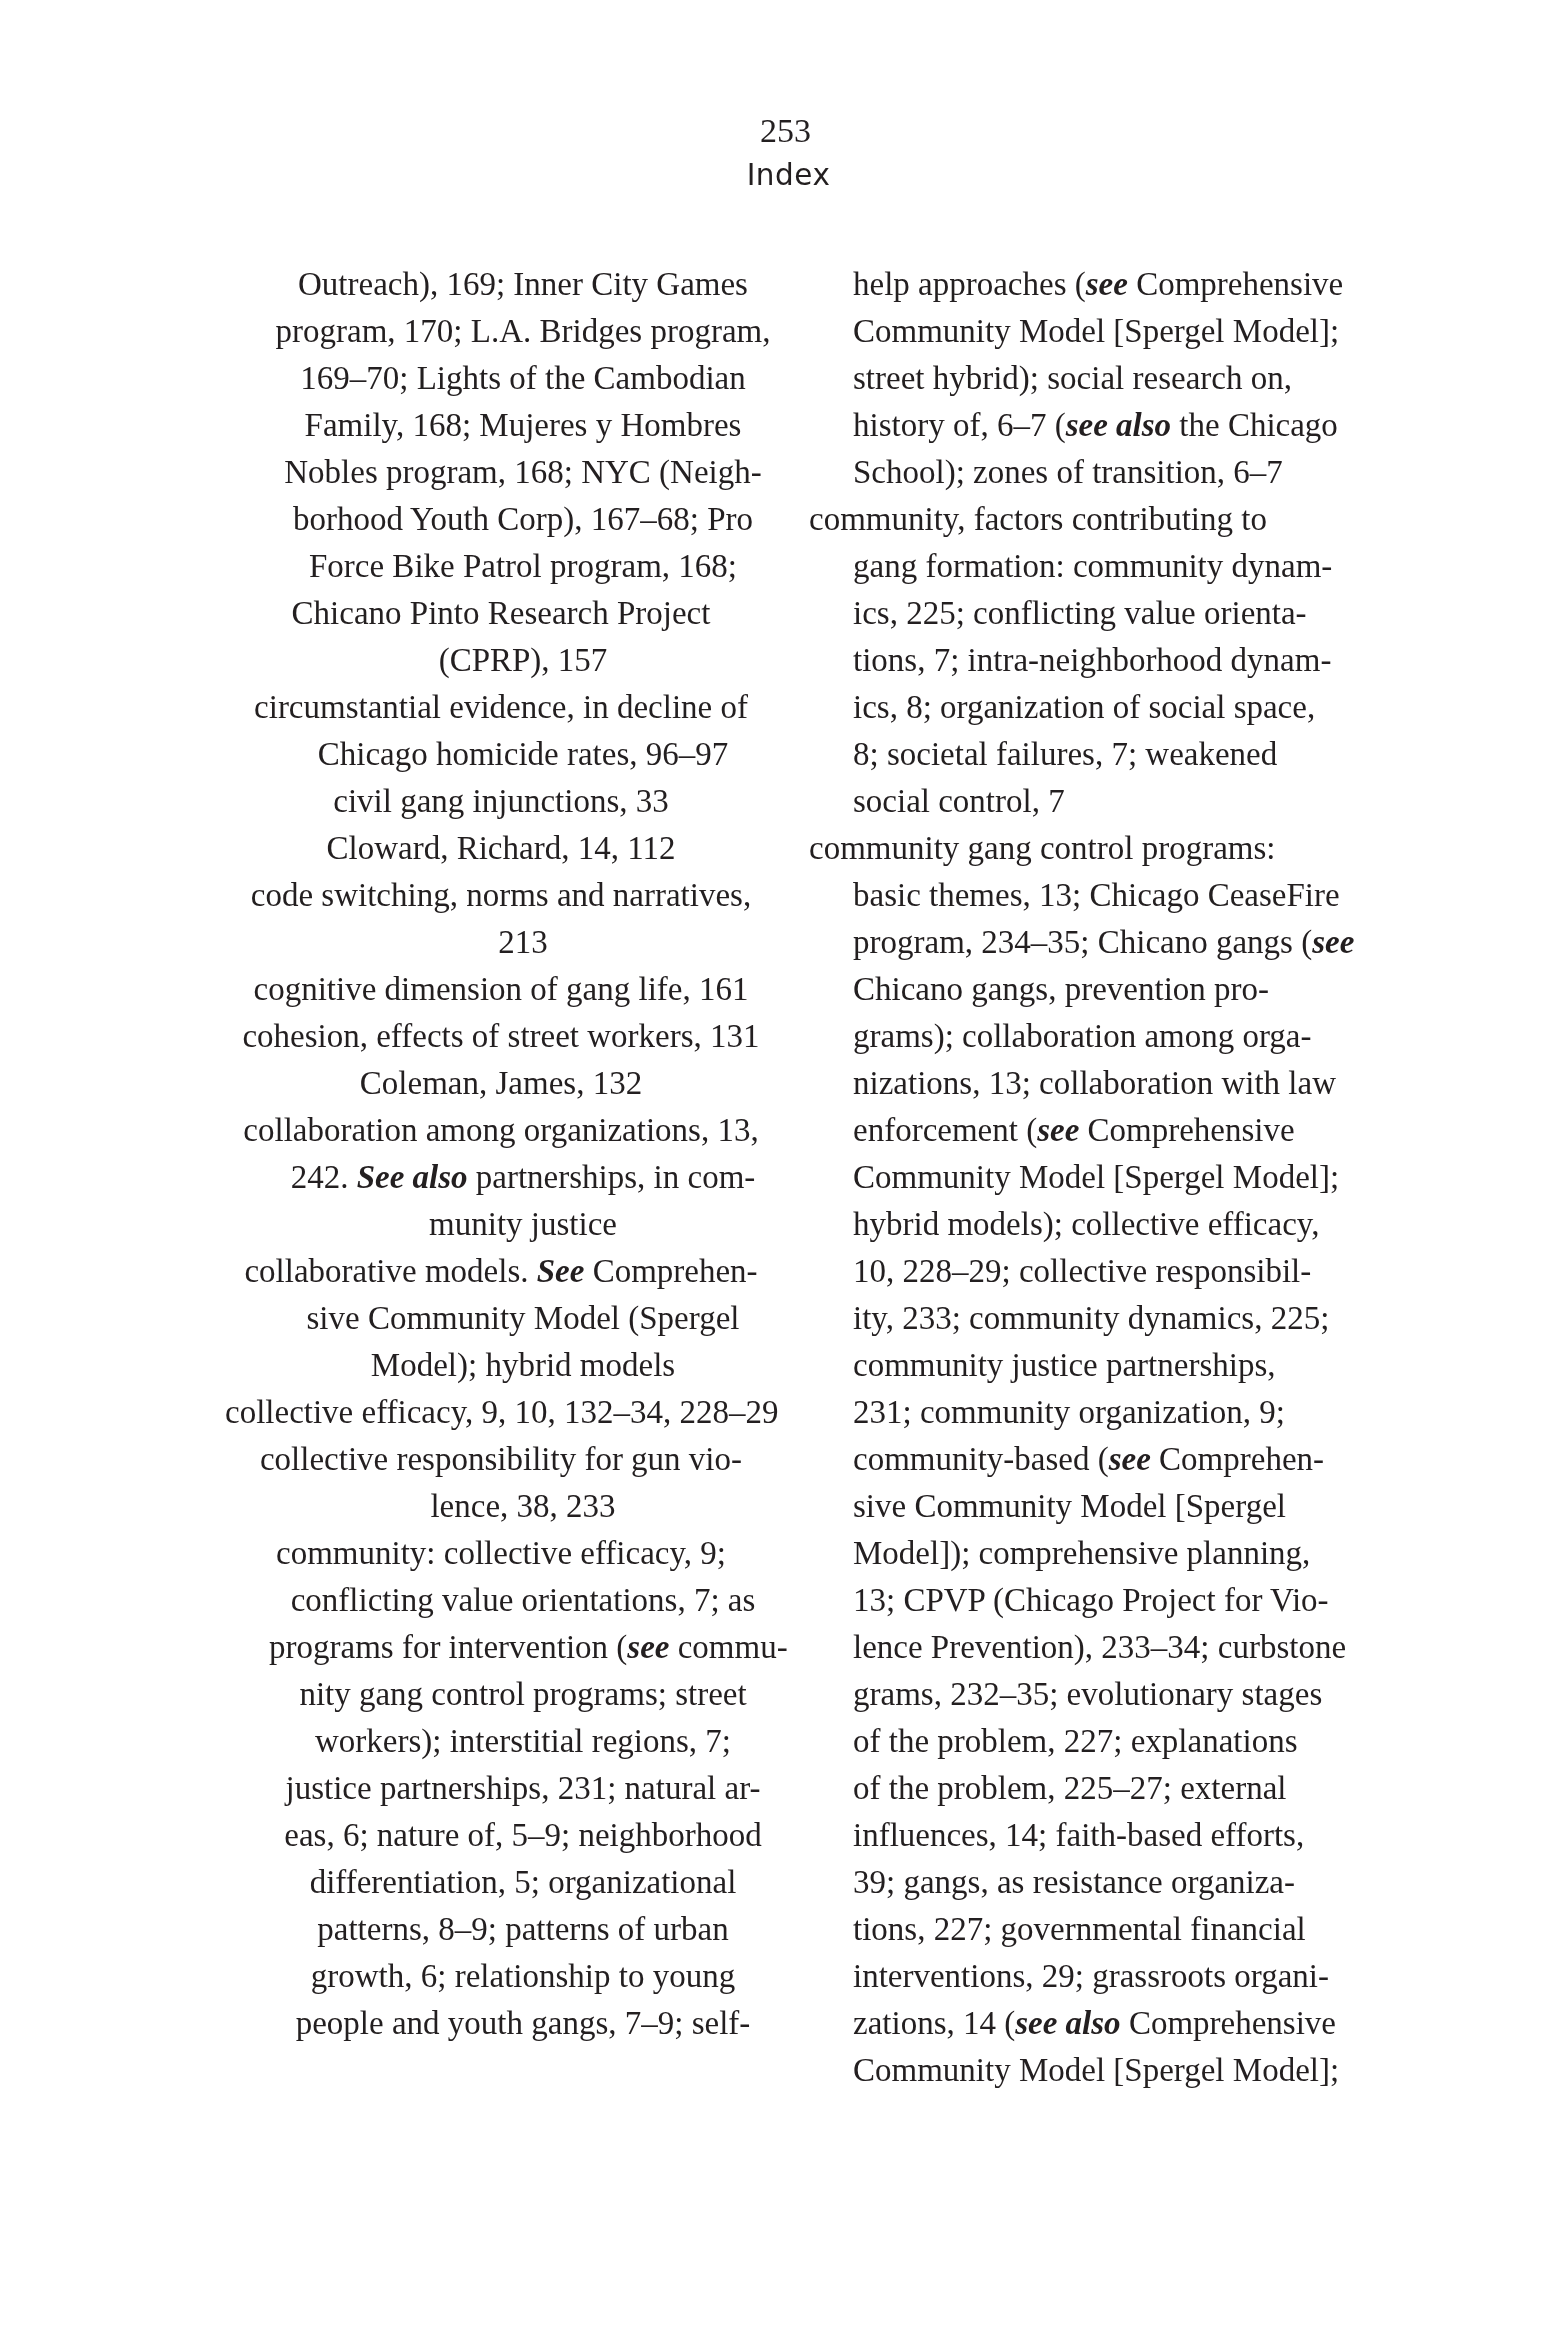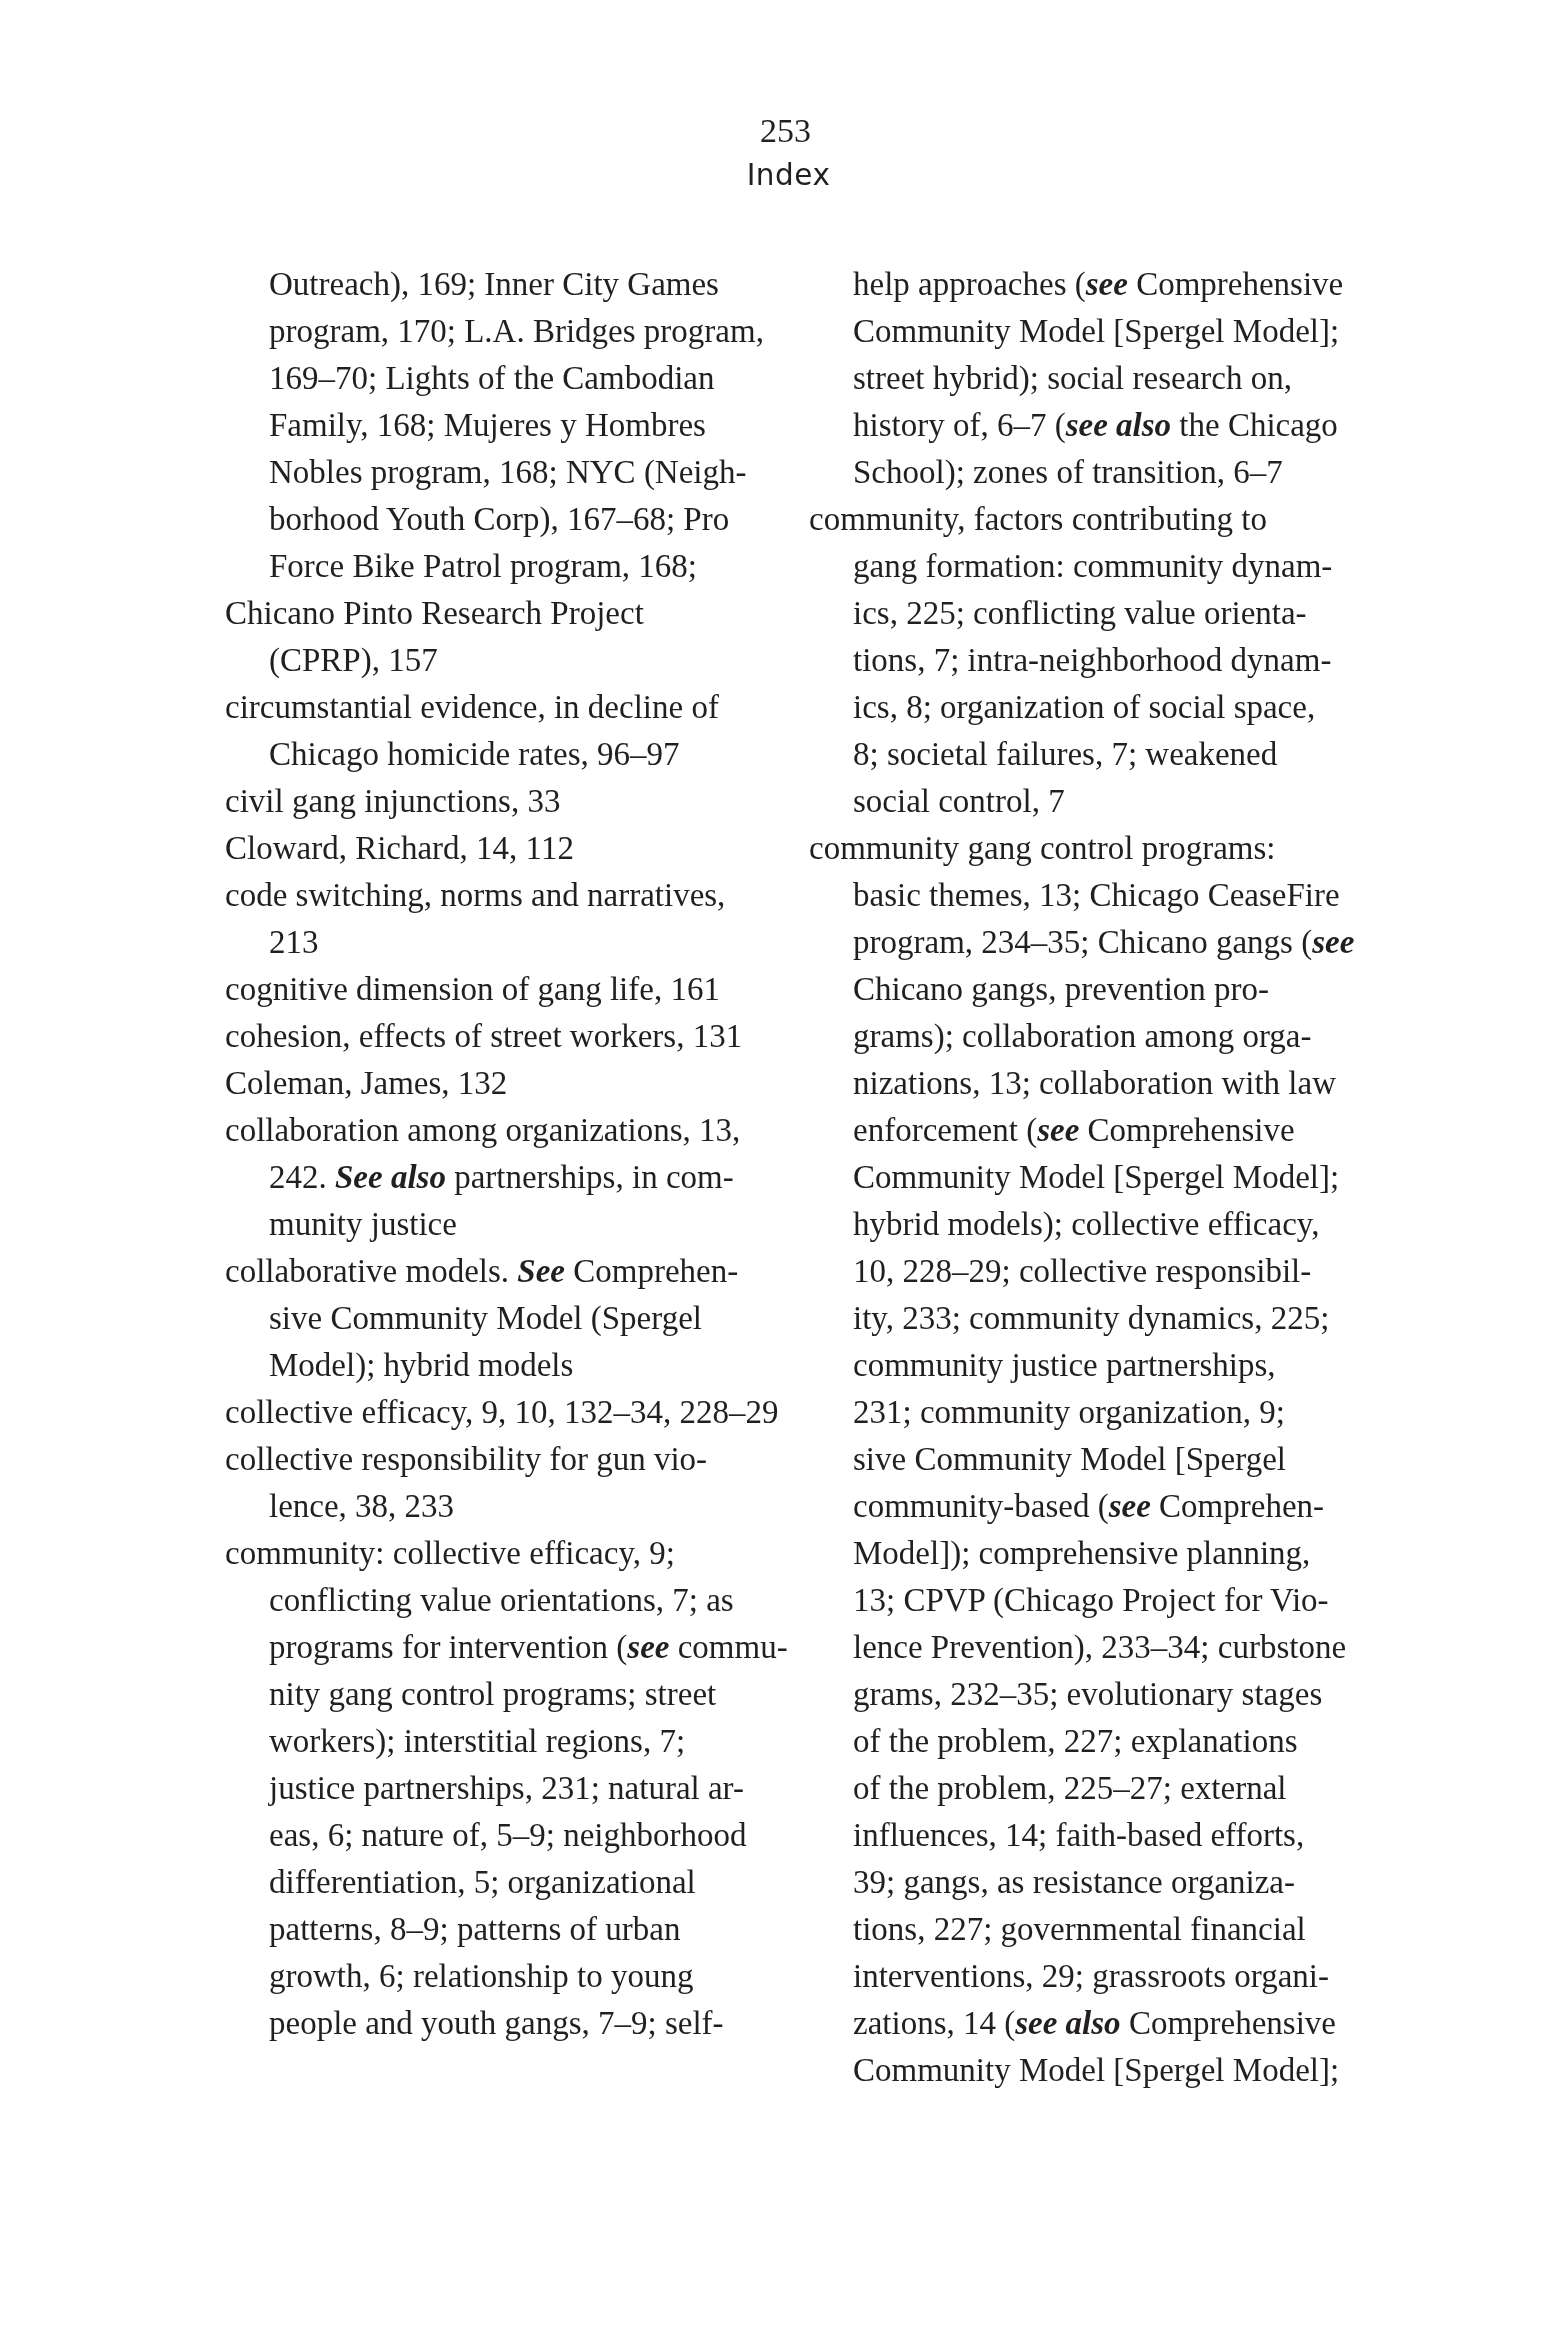--- a/index.html
+++ b/index.html
@@ -14,21 +14,21 @@
     position: absolute; left: 0; width: 1577px; top: 156px;
     text-align: center;
     font-family: "DejaVu Sans", "Liberation Sans", sans-serif;
     font-size: 29.5px; line-height: 38px; letter-spacing: 0.5px;
   }
   .col {
     position: absolute; top: 261px;
     font-family: "Liberation Serif", "DejaVu Serif", serif;
     font-size: 33px; line-height: 47px;
   }
-  .col.left { left: 225px; width: 552px; }
+  .col.left { left: 225px; width: 552px; text-align: center; }
   .col.right { left: 809px; width: 571px; }
   .line { white-space: nowrap; height: 47px; }
   .line.indent { padding-left: 44px; }
   .line i { font-style: italic; font-weight: bold; }
 </style>
 </head>
 <body>
 
 <div class="pagenum">253</div>
 <div class="runhead">Index</div>
@@ -92,22 +92,22 @@
     <div class="line indent"><span>Chicano gangs, prevention pro-</span></div>
     <div class="line indent"><span>grams); collaboration among orga-</span></div>
     <div class="line indent"><span>nizations, 13; collaboration with law</span></div>
     <div class="line indent"><span>enforcement (</span><i>see</i><span> Comprehensive</span></div>
     <div class="line indent"><span>Community Model [Spergel Model];</span></div>
     <div class="line indent"><span>hybrid models); collective efficacy,</span></div>
     <div class="line indent"><span>10, 228–29; collective responsibil-</span></div>
     <div class="line indent"><span>ity, 233; community dynamics, 225;</span></div>
     <div class="line indent"><span>community justice partnerships,</span></div>
     <div class="line indent"><span>231; community organization, 9;</span></div>
+    <div class="line indent"><span>community-based (</span><i>see</i><span> Comprehen-</span></div>
     <div class="line indent"><span>sive Community Model [Spergel</span></div>
-    <div class="line indent"><span>community-based (</span><i>see</i><span> Comprehen-</span></div>
     <div class="line indent"><span>Model]); comprehensive planning,</span></div>
     <div class="line indent"><span>13; CPVP (Chicago Project for Vio-</span></div>
     <div class="line indent"><span>lence Prevention), 233–34; curbstone</span></div>
     <div class="line indent"><span>grams, 232–35; evolutionary stages</span></div>
     <div class="line indent"><span>of the problem, 227; explanations</span></div>
     <div class="line indent"><span>of the problem, 225–27; external</span></div>
     <div class="line indent"><span>influences, 14; faith-based efforts,</span></div>
     <div class="line indent"><span>39; gangs, as resistance organiza-</span></div>
     <div class="line indent"><span>tions, 227; governmental financial</span></div>
     <div class="line indent"><span>interventions, 29; grassroots organi-</span></div>

